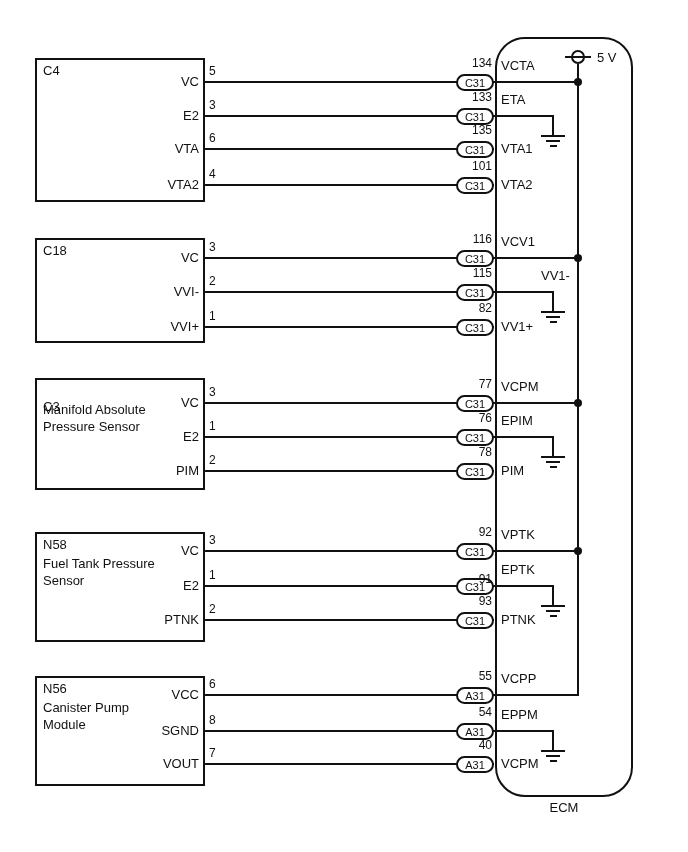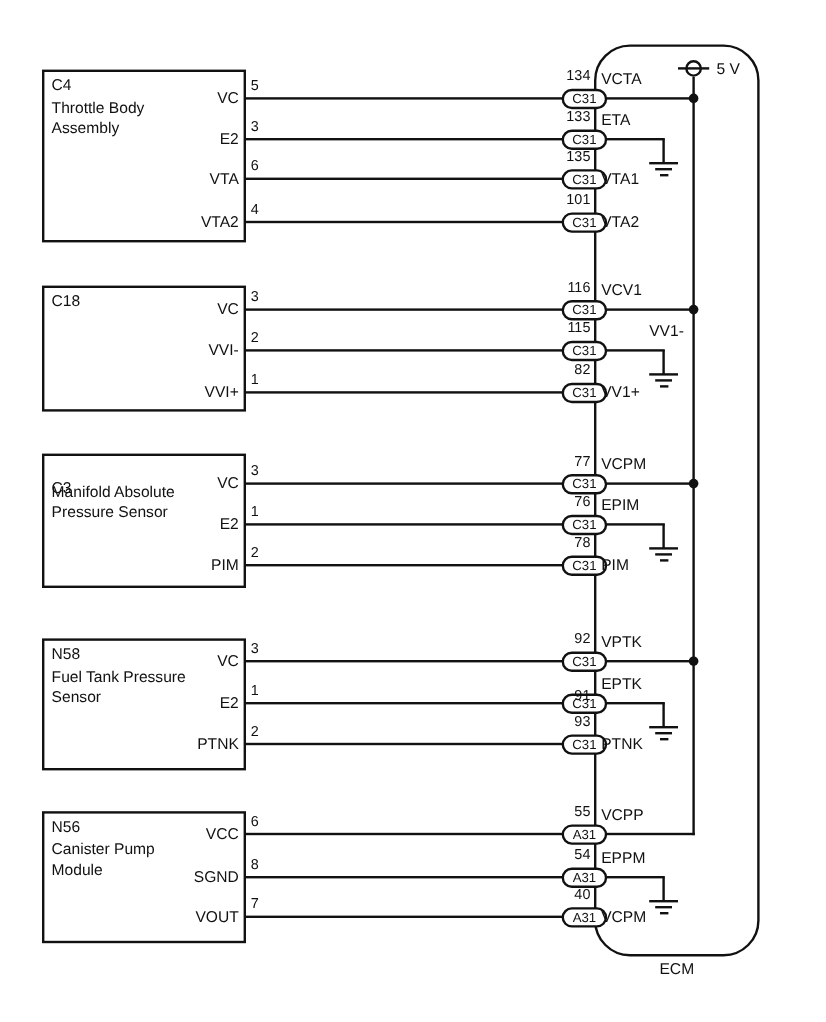--- a/index.html
+++ b/index.html
@@ -5,21 +5,21 @@
   html,body{margin:0;padding:0;background:#fff;}
   #stage{position:relative;width:688px;height:852px;background:#fff;
          font-family:"Liberation Sans",sans-serif;color:#111;overflow:hidden;}
   .sbox{position:absolute;left:35px;width:170px;border:2px solid #111;box-sizing:border-box;background:#fff;}
   .sid{position:absolute;left:43px;font-size:13px;line-height:15px;}
   .sname{position:absolute;left:43px;width:132px;font-size:13px;line-height:17px;}
   .port{position:absolute;left:89px;width:110px;text-align:right;font-size:13px;line-height:15px;}
   .pin{position:absolute;font-size:12px;line-height:14px;}
   .wire{position:absolute;height:2px;background:#111;}
   .vline{position:absolute;width:2px;background:#111;}
-  .oval{position:absolute;left:468px;width:38px;height:17px;box-sizing:border-box;
+  .oval{position:absolute;left:456px;width:38px;height:17px;box-sizing:border-box;
         border:2px solid #111;border-radius:9px;background:#fff;
         display:flex;align-items:center;justify-content:center;font-size:11px;}
   .epin{position:absolute;left:446px;width:46px;text-align:right;font-size:12px;line-height:14px;}
   .sig{position:absolute;left:501px;font-size:13px;line-height:15px;}
   .dot{position:absolute;left:574px;width:8px;height:8px;border-radius:50%;background:#111;}
   .ecm-body{position:absolute;left:495px;top:37px;width:138px;height:760px;
             border:2px solid #111;border-radius:30px;box-sizing:border-box;}
   .ecm-label{position:absolute;left:534px;top:800px;width:60px;text-align:center;font-size:13px;}
   .circle{position:absolute;left:571px;top:50px;width:14px;height:14px;box-sizing:border-box;
           border:2px solid #111;border-radius:50%;background:transparent;}
@@ -39,21 +39,20 @@
   <div class="ecm-body"></div>
   <div class="ecm-label">ECM</div>
 
   <div class="vline" style="left:577px;top:64px;height:632px;"></div>
   <div class="wire" style="left:565px;top:56px;width:26px;"></div>
   <div class="circle"></div>
   <div class="supply-label">5 V</div>
 
   <div class="sbox" style="top:58px;height:144px;"></div>
   <div class="sid" style="top:63px;">C4</div>
-  <div class="sname" style="top:81px;">Throttle Body Assembly</div>
 
   <div class="wire" style="left:205px;top:81px;width:374px;"></div>
   <div class="pin" style="left:209px;top:64px;">5</div>
   <div class="port" style="top:74px;">VC</div>
   <div class="oval" style="top:74px;">
       <span>C31</span>
     </div>
   <div class="epin" style="top:56px;">134</div>
   <div class="sig" style="top:58px;">VCTA</div>
   <div class="dot" style="top:78px;"></div>

